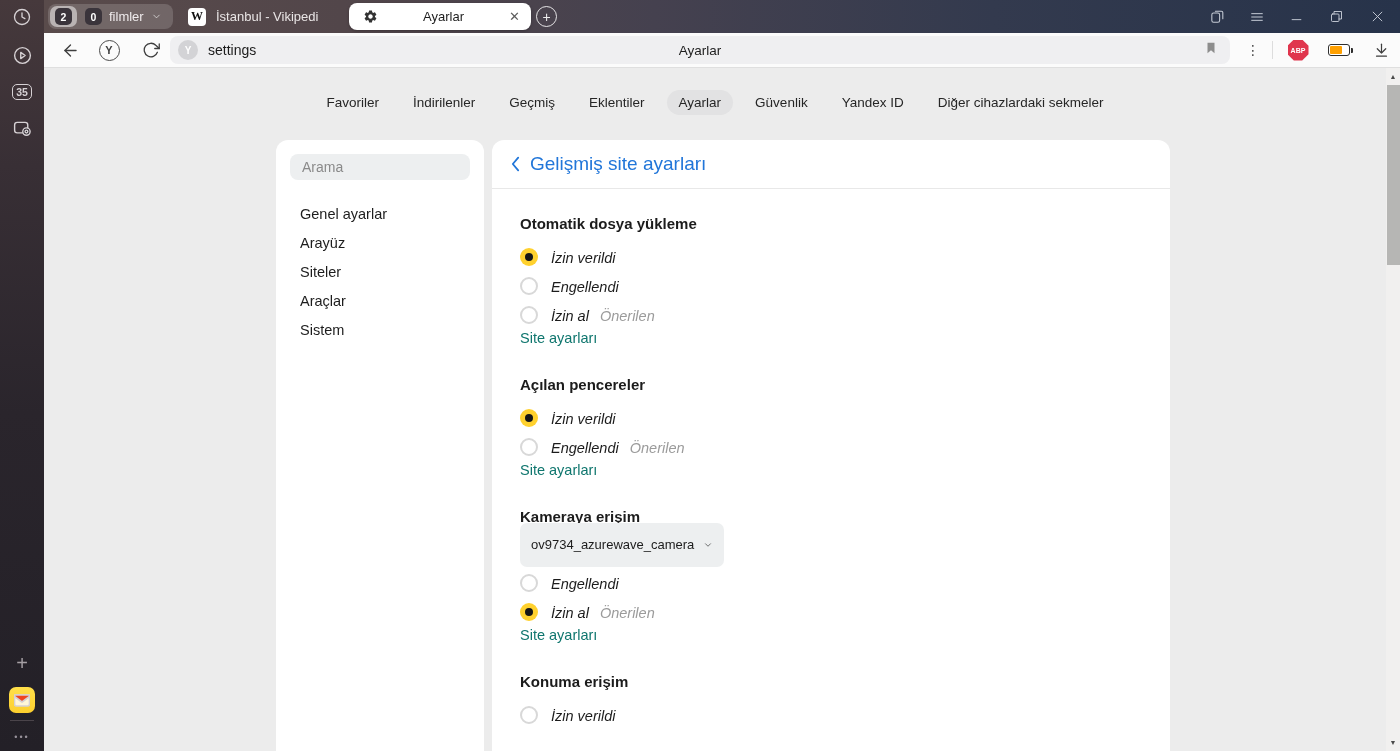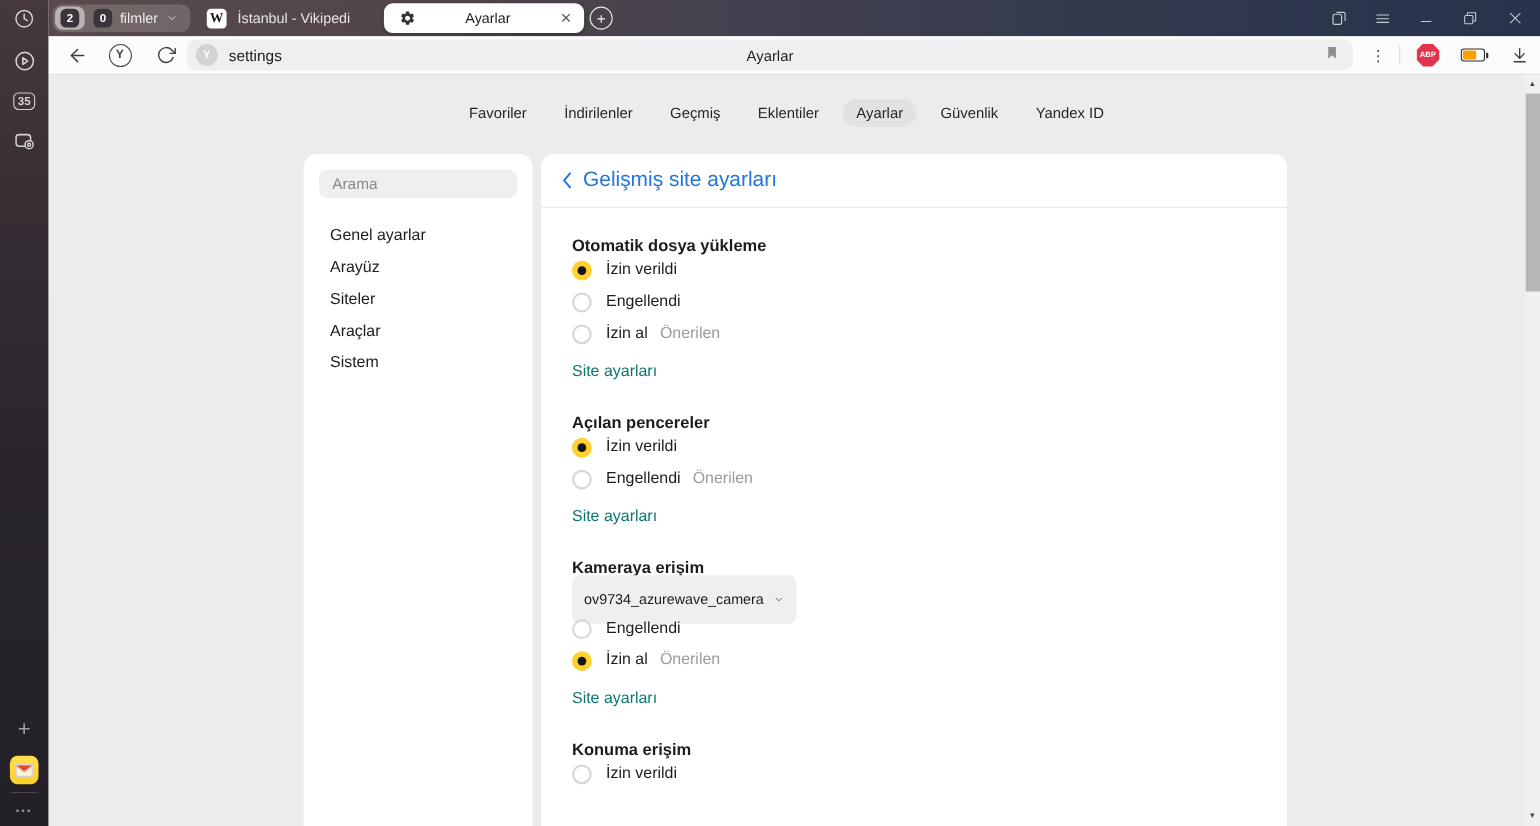--- a/index.html
+++ b/index.html
@@ -75,21 +75,21 @@
   .menu-item { height:29px; display:flex; align-items:center; padding-left:10px; font-size:14.5px; color:#1d1d1d; border-radius:6px; }
 
   .main-card { left:448px; width:678px; display:flex; flex-direction:column; }
   .main-header { height:49px; border-bottom:1px solid #e8e8e8; display:flex; align-items:center; padding-left:18px; flex:none; }
   .main-header svg { stroke:#2176d9; fill:none; stroke-width:2; stroke-linecap:round; stroke-linejoin:round; }
   .main-title { margin-left:9px; font-size:19px; font-weight:500; color:#2176d9; }
   .main-body { padding:26px 28px 0 28px; overflow:hidden; }
 
   .section + .section { margin-top:24px; }
   .section-title { font-size:15px; font-weight:700; color:#1c1c1c; height:18px; margin-bottom:4px; }
-  .option-row { height:29px; display:flex; align-items:flex-start; }
+  .option-row { height:29px; display:flex; align-items:flex-end;font-style:italic; }
   .radio { width:18px; height:18px; border-radius:50%; flex:none; position:relative; border:2px solid #d8d8d8; background:#fff; }
   .radio.selected { border:none; background:#ffd12e; }
   .radio.selected::after { content:""; position:absolute; left:5px; top:5px; width:8px; height:8px; border-radius:50%; background:#161616; }
   .opt-label { margin-left:13px; font-size:14.5px; color:#1c1c1c; }
   .opt-suffix { margin-left:11px; font-size:14.5px; color:#9b9b9b; }
   .site-link { display:inline-block; margin-top:6px; height:22px; font-size:14.5px; color:#0f766e; text-decoration:none; }
   .dd-row { height:29px; display:flex; align-items:center; margin-top:4px; margin-bottom:4px; }
   .dropdown { height:44px; background:#edeff0; border-radius:7px; display:inline-flex; align-items:center; gap:9px; padding:0 11px; font-size:13px; color:#1c1c1c; }
   .dropdown svg { stroke:#3c3c3c; fill:none; stroke-width:1.7; stroke-linecap:round; stroke-linejoin:round; }
 
@@ -259,20 +259,21 @@
   <div class="content">
 
     <div class="settings-nav" id="settings-nav">
         <div class="nav-item">Favoriler</div>
         <div class="nav-item">İndirilenler</div>
         <div class="nav-item">Geçmiş</div>
         <div class="nav-item">Eklentiler</div>
         <div class="nav-item active">Ayarlar</div>
         <div class="nav-item">Güvenlik</div>
         <div class="nav-item">Yandex ID</div>
+        <div class="nav-item">Diğer cihazlardaki sekmeler</div>
       </div>
 
     <div class="card left-card">
       <input class="search-input" type="text" placeholder="Arama" style="">
       <div class="menu-list" id="settings-menu">
           <div class="menu-item">Genel ayarlar</div>
           <div class="menu-item">Arayüz</div>
           <div class="menu-item">Siteler</div>
           <div class="menu-item">Araçlar</div>
           <div class="menu-item">Sistem</div>

